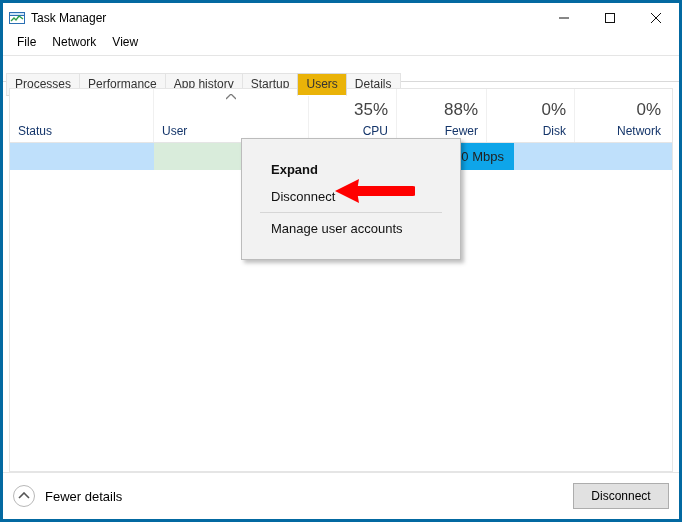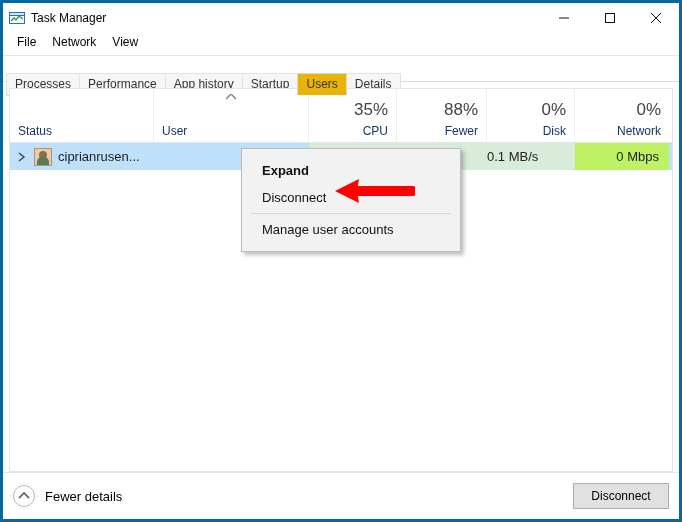--- a/index.html
+++ b/index.html
@@ -63,30 +63,30 @@
   .row {
     height:27px; display:flex; align-items:stretch; font-size:13px; color:#222;
     background:#bfe0fb;
   }
   .cell { display:flex; align-items:center; }
   .c-user  { width:155px; padding-left:6px; gap:6px; }
   .c-status{ width:144px; }
   .c-cpu   { width:88px;  justify-content:flex-end; padding-right:10px; background:#d9ecdb;}
   .c-mem   { width:90px;  justify-content:flex-end; padding-right:10px; background:#d9ecdb;}
   .c-disk  { width:88px;  justify-content:flex-start; padding-right:10px; background:#d9ecdb;}
-  .c-net   { width:94px;  justify-content:flex-end; padding-right:10px; background:#bef264;}
+  .c-net   { width:94px;  justify-content:flex-end; padding-right:10px; background:#0ea5e9;}
   .chevron { width:12px; color:#454545; display:inline-flex; align-items:center; justify-content:center;}
   .avatar  { width:18px; height:18px; background:#e8cba8; border:1px solid #b5936e; position:relative; overflow:hidden;}
   .avatar::before{ content:""; position:absolute; left:4px; top:2px; width:8px; height:8px; border-radius:50%; background:#8a6b4a;}
   .avatar::after { content:""; position:absolute; left:2px; top:8px; width:12px; height:10px; border-radius:5px 5px 0 0; background:#5b7a58;}
   
   .context-menu {
-    position:absolute; left:238px; top:66px; width:220px; background:#f2f2f2;
+    position:absolute; left:238px; top:56px; width:220px; background:#f2f2f2;
     border:1px solid #bcbcbc; box-shadow:3px 3px 4px rgba(0,0,0,0.25);
-    padding:8px; font-size:13px; color:#111;
+    padding:17px; font-size:13px; color:#111;
   }
   .cm-item { padding:6px 12px; }
   .cm-item.bold { font-weight:700; }
   .cm-sep { height:1px; background:#d6d6d6; margin:2px 1px; }
   
   .red-arrow { position:absolute; left:332px; top:94px; pointer-events:none; }
   
   .footer-sep { height:1px; background:#e5e5e5; }
   .footer {
     height:46px; display:flex; align-items:center; padding:0 10px; gap:10px;
@@ -177,29 +177,20 @@
           <span class="lbl">Disk</span>
         </div>
         <div class="ch ch-net right">
           <span class="val">0%</span>
           <span class="lbl">Network</span>
         </div>
       </div>
 
       <div class="rows">
         <div class="row">
-          <div class="cell c-user">
-            <span class="chevron">
-              <svg width="8" height="10" viewBox="0 0 8 10">
-                  <path d="M1 1 L6 5 L1 9" fill="none" stroke="#454545" stroke-width="1.4"></path>
-                </svg>
-            </span>
-            <span class="avatar"></span>
-            <span>ciprianrusen...</span>
-          </div>
           <div class="cell c-status">
             <span></span>
           </div>
           <div class="cell c-cpu">
             <span></span>
           </div>
           <div class="cell c-mem">
             <span></span>
           </div>
           <div class="cell c-disk">

